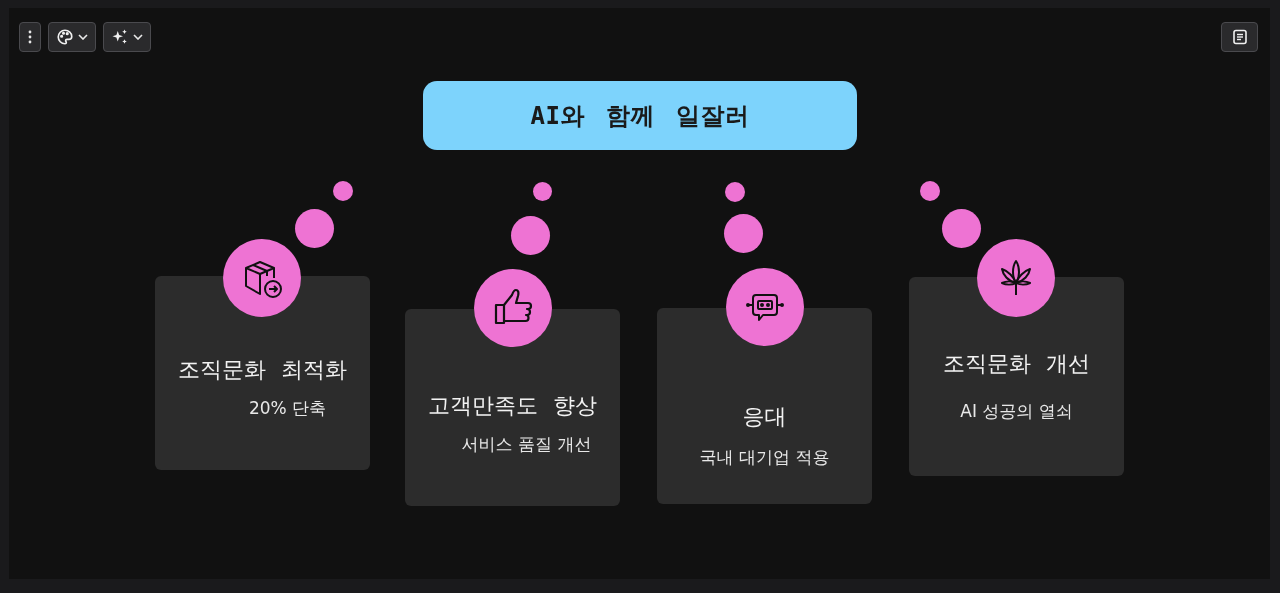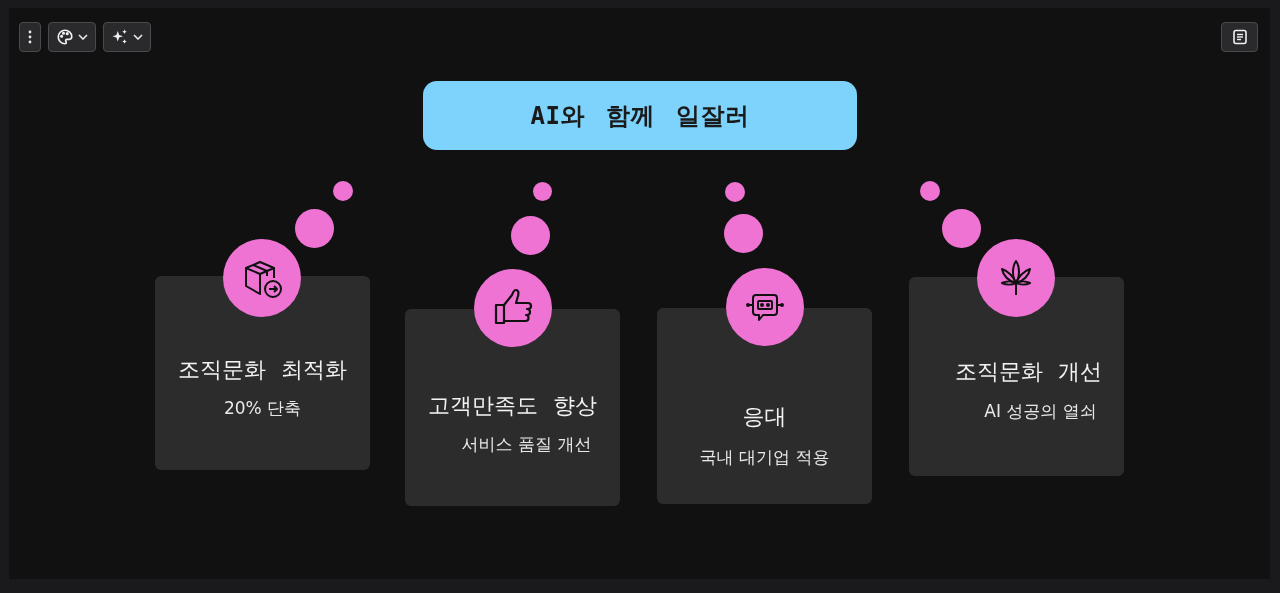--- a/index.html
+++ b/index.html
@@ -60,21 +60,21 @@
 </div>
 
 <div class="title-box">
   <span class="title-text">AI와 함께 일잘러</span>
 </div>
 
 <div class="bubble" style="left:333px;top:181px;width:20px;height:20px;"></div>
 <div class="bubble" style="left:295px;top:209px;width:39px;height:39px;"></div>
 <div class="card" style="left:155px;top:276px;height:194px;">
   <div class="card-title" style="top:80px;">조직문화  최적화</div>
-  <div class="card-sub" style="top:121px;">20% 단축</div>
+  <div class="card-sub" style="top:121px;margin-left:25px;">20% 단축</div>
 </div>
 <div class="icon-circle" style="left:223px;top:239px;">
   <svg width="48" height="48" viewBox="0 0 48 48" fill="none" stroke="#111" stroke-width="2" stroke-linejoin="round">
     <path d="M8 14l14-6 14 6-14 6z"></path>
       <path d="M8 14v18l14 8V20"></path>
       <path d="M36 14v10"></path>
       <path d="M15 11l14 6v5"></path>
     <circle cx="35" cy="35" r="8" fill="#ee73d3"></circle>
       <path d="M31 35h8M36 32l3 3-3 3"></path>
   </svg>
@@ -107,22 +107,22 @@
       <circle cx="26" cy="21" r="1" fill="#111"></circle>
     <path d="M6 21h5M35 21h5"></path>
       <circle cx="6" cy="21" r="1" fill="#111"></circle>
       <circle cx="40" cy="21" r="1" fill="#111"></circle>
   </svg>
 </div>
 
 <div class="bubble" style="left:920px;top:181px;width:20px;height:20px;"></div>
 <div class="bubble" style="left:942px;top:209px;width:39px;height:39px;"></div>
 <div class="card" style="left:909px;top:277px;height:199px;">
-  <div class="card-title" style="top:81px;margin-left:12px;">조직문화  개선</div>
-  <div class="card-sub" style="top:123px;margin-left:24px;">AI 성공의 열쇠</div>
+  <div class="card-title" style="top:73px;">조직문화  개선</div>
+  <div class="card-sub" style="top:123px;">AI 성공의 열쇠</div>
 </div>
 <div class="icon-circle" style="left:977px;top:239px;">
   <svg width="46" height="46" viewBox="0 0 46 46" fill="none" stroke="#111" stroke-width="2" stroke-linejoin="round">
     <path d="M23 6c4 6 4 16 0 22c-4-6-4-16 0-22z"></path>
     <path d="M23 28c-2-6-8-12-14-14c1 6 6 12 14 14z"></path>
     <path d="M23 28c2-6 8-12 14-14c-1 6-6 12-14 14z"></path>
     <path d="M23 28c-4-2-10-2-14 0c4 2 10 2 14 0z"></path>
     <path d="M23 28c4-2 10-2 14 0c-4 2-10 2-14 0z"></path>
     <path d="M23 28v12"></path>
   </svg>

